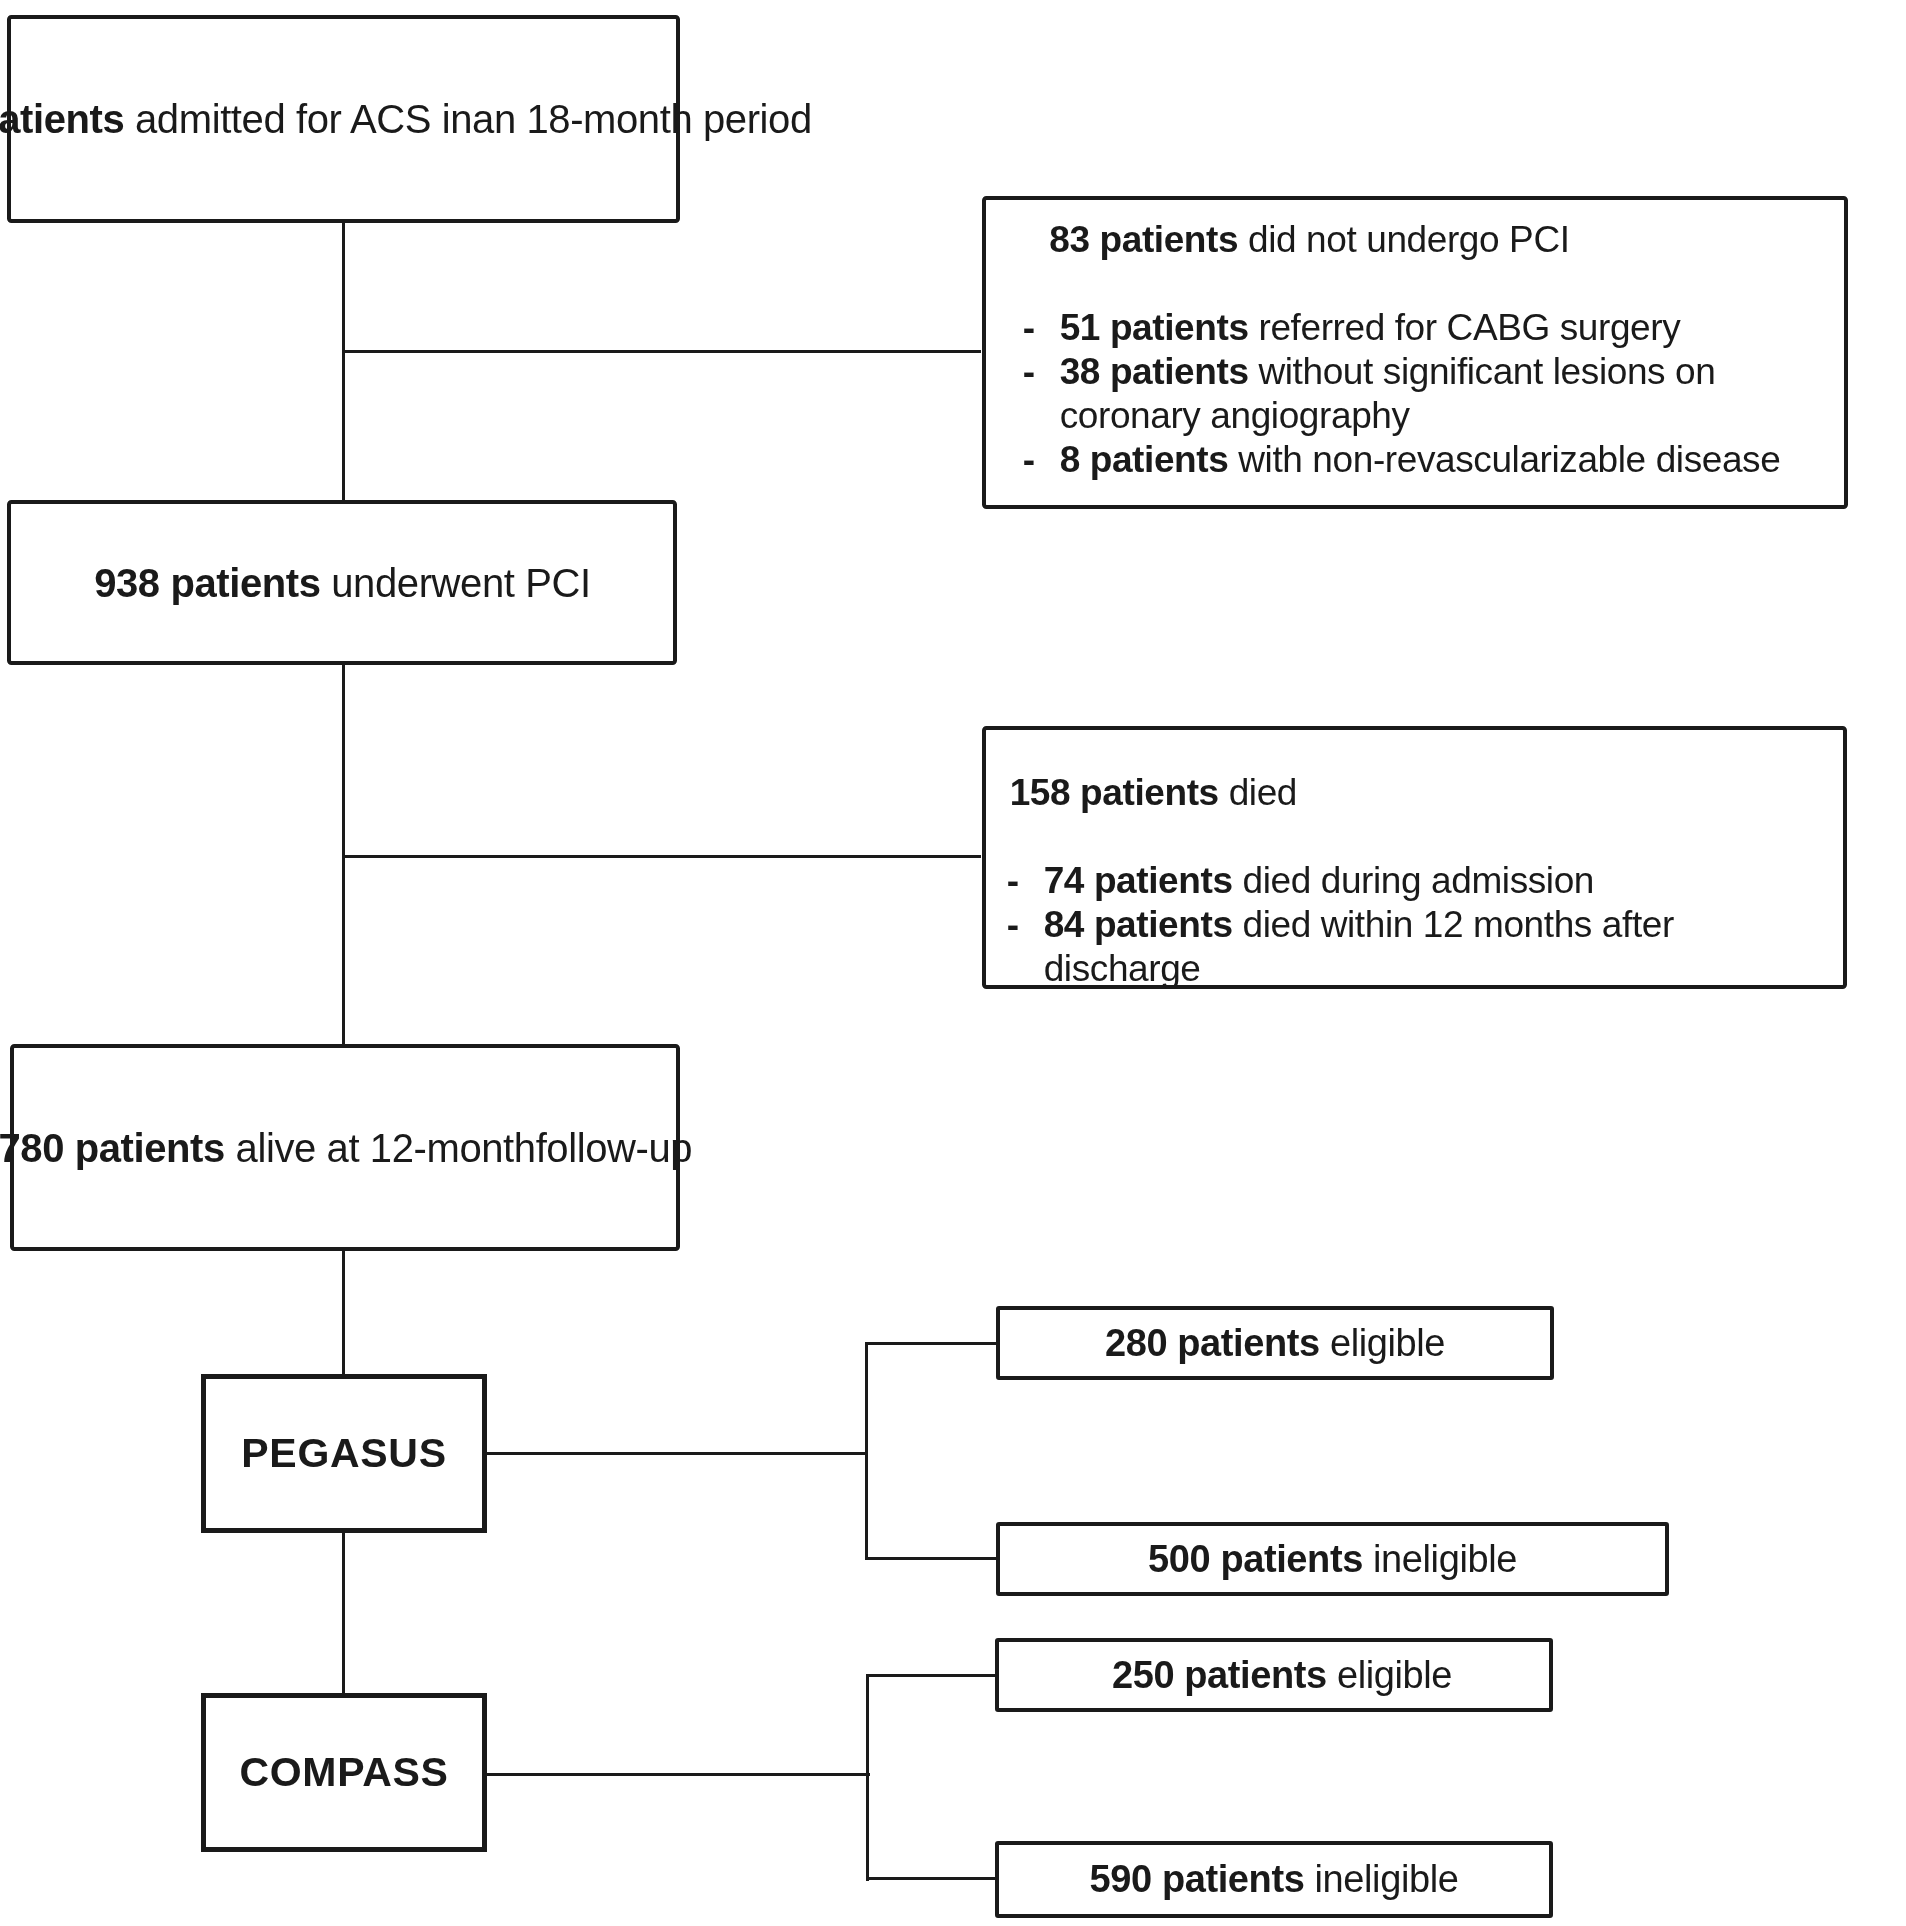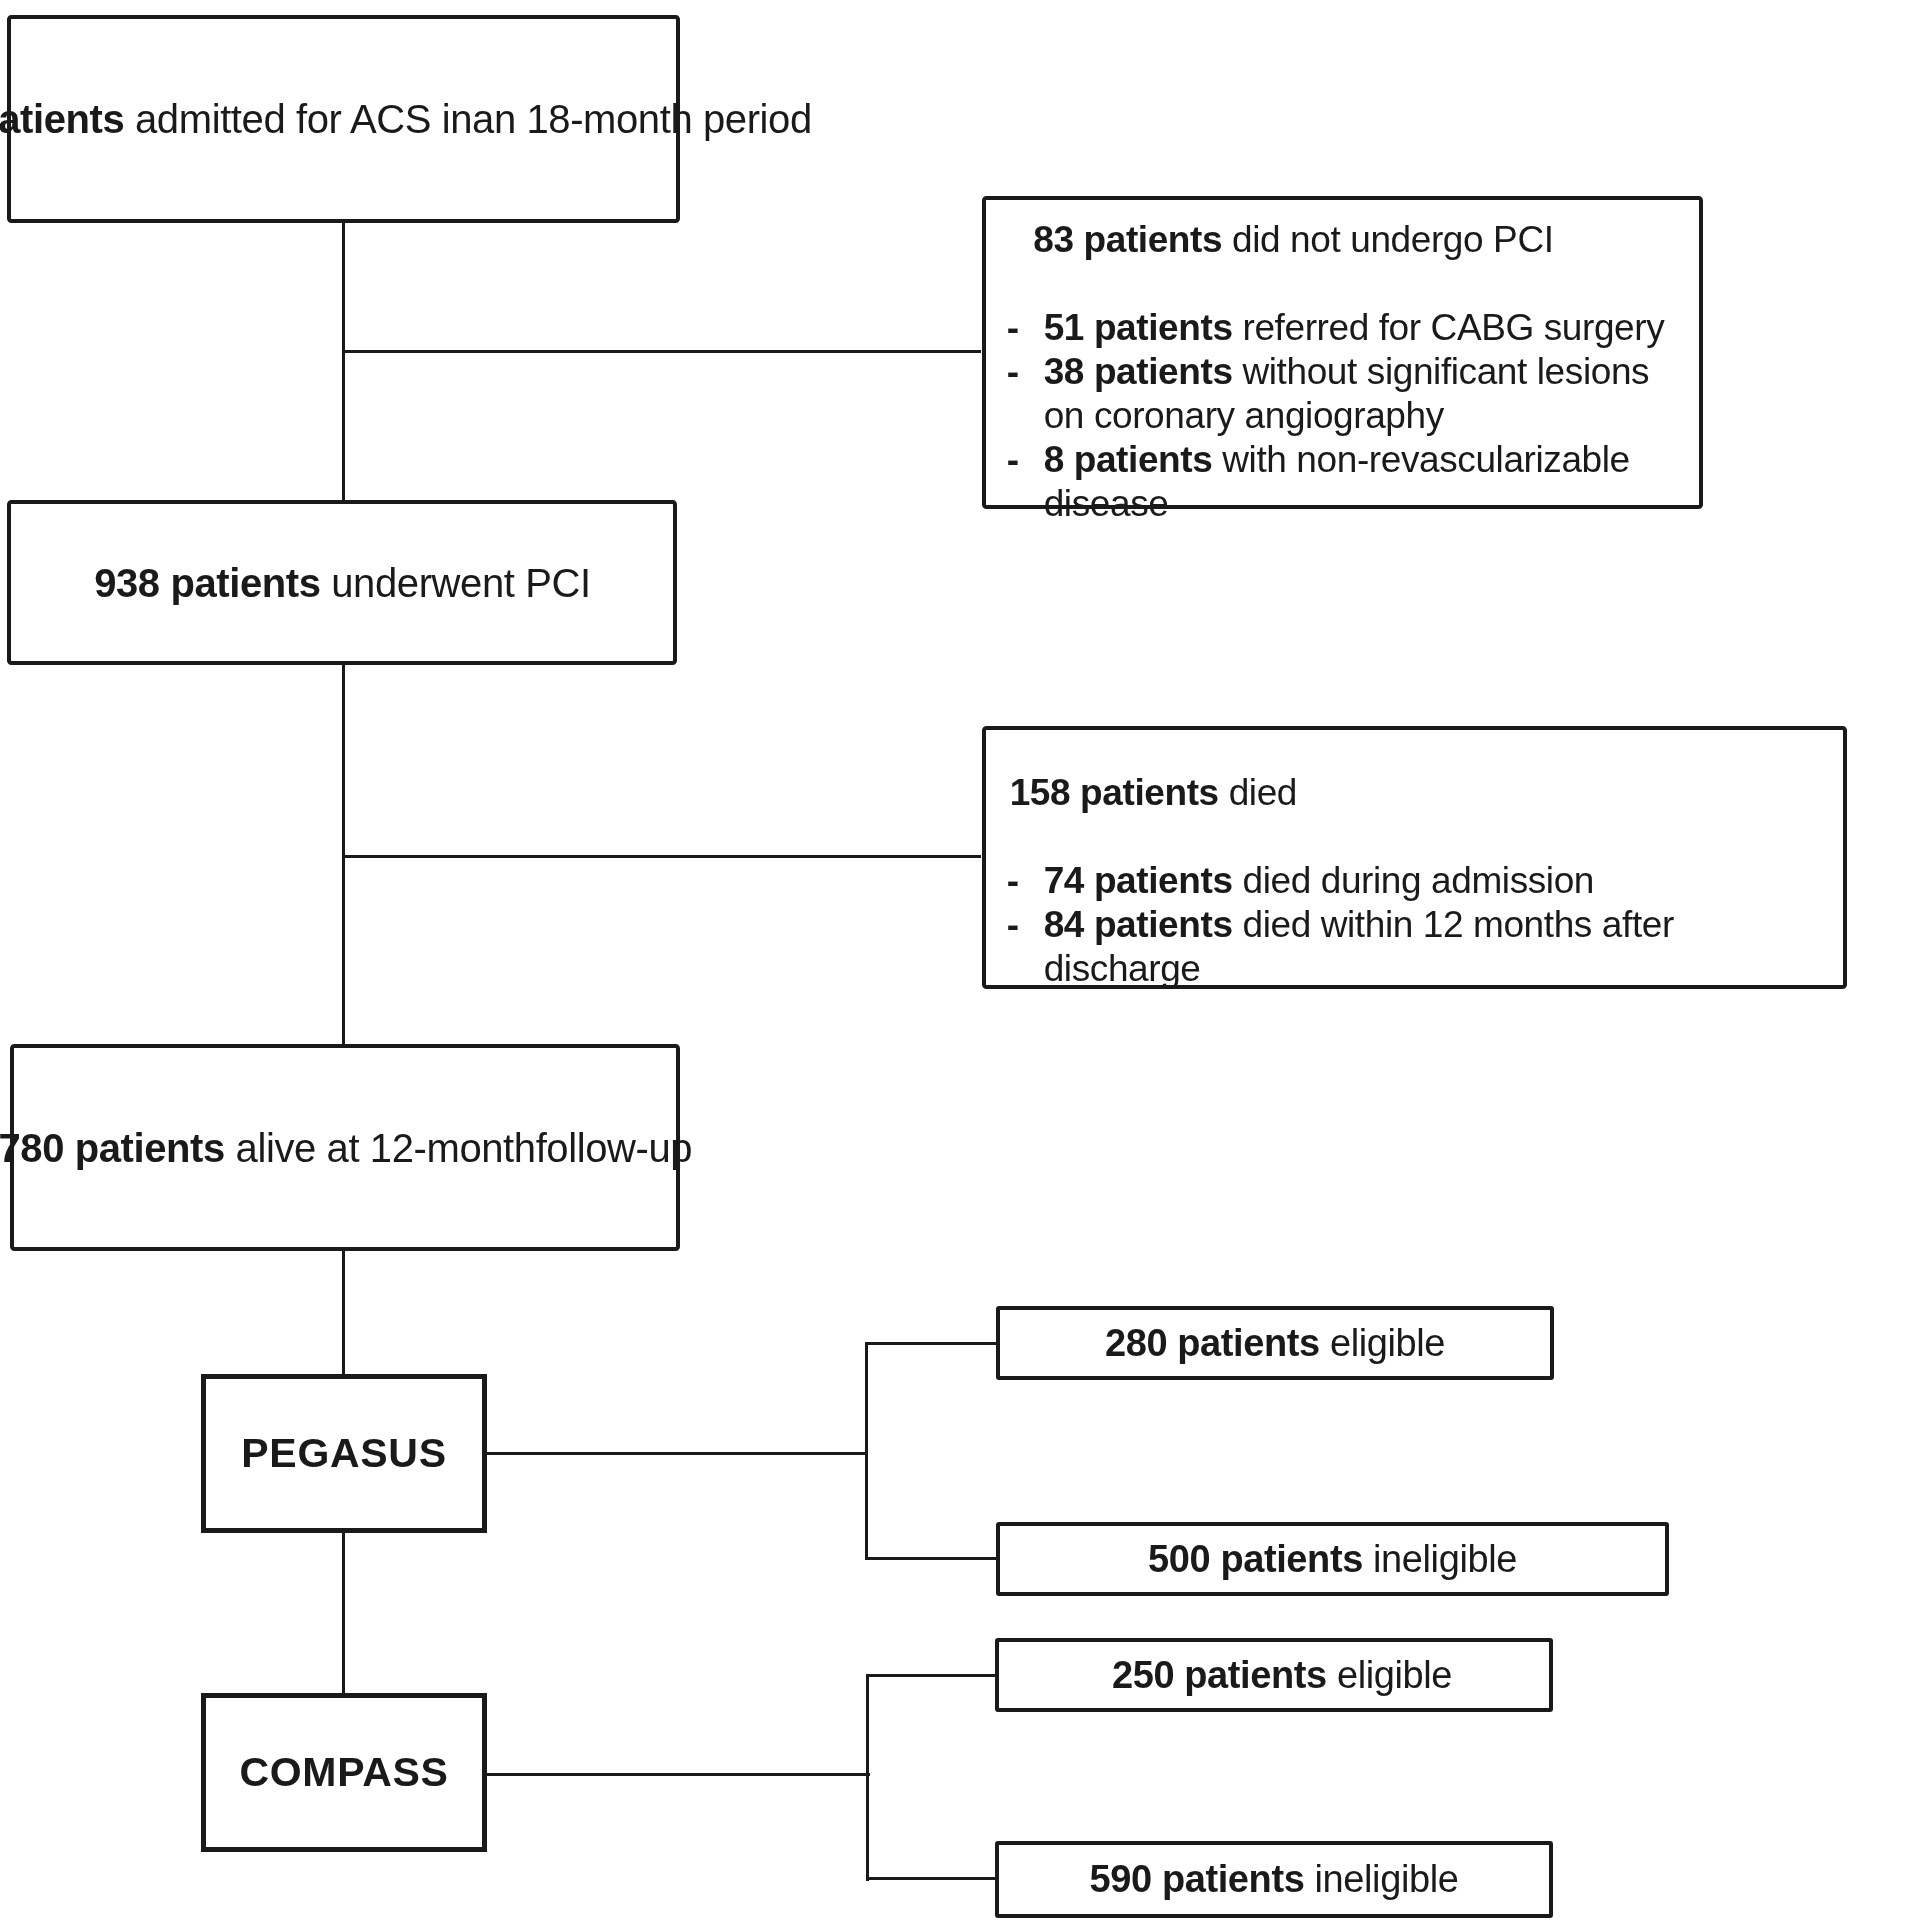--- a/index.html
+++ b/index.html
@@ -86,21 +86,21 @@
   <div class="cline" style="left:486px; top:1773px; width:384px; height:3px;"></div>
   <div class="cline" style="left:866px; top:1674px; width:3px; height:207px;"></div>
   <div class="cline" style="left:866px; top:1674px; width:130px; height:3px;"></div>
   <div class="cline" style="left:866px; top:1877px; width:130px; height:3px;"></div>
 
   <div class="node centered" style="left:7.4px; top:14.8px; width:673px; height:208px;">
     <div class="main-text"><span class="b">1021 patients</span><span> admitted for ACS in</span></div>
     <div class="main-text">an 18-month period</div>
   </div>
 
-  <div class="node side" style="left:982px; top:196px; width:721px; height:313px;">
+  <div class="node side" style="left:982px; top:196px; width:866px; height:313px;padding-left:16px;">
     <div class="side-inner-1">
       <div class="side-title-indent-1"><span class="b">83 patients</span><span> did not undergo PCI</span></div>
       <div class="side-gap"></div>
       <div class="bullet">
         <span class="dash">-</span>
         <span class="btext"><span class="b">51 patients</span><span> referred for CABG surgery</span></span>
       </div>
       <div class="bullet">
         <span class="dash">-</span>
         <span class="btext"><span class="b">38 patients</span><span> without significant lesions on coronary angiography</span></span>

